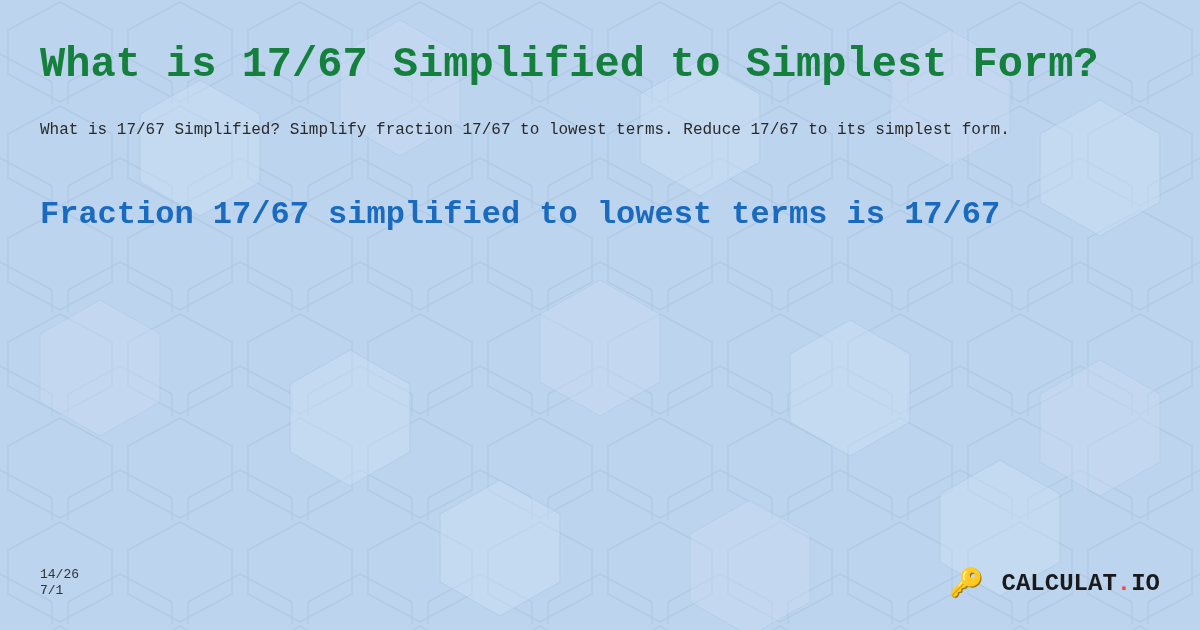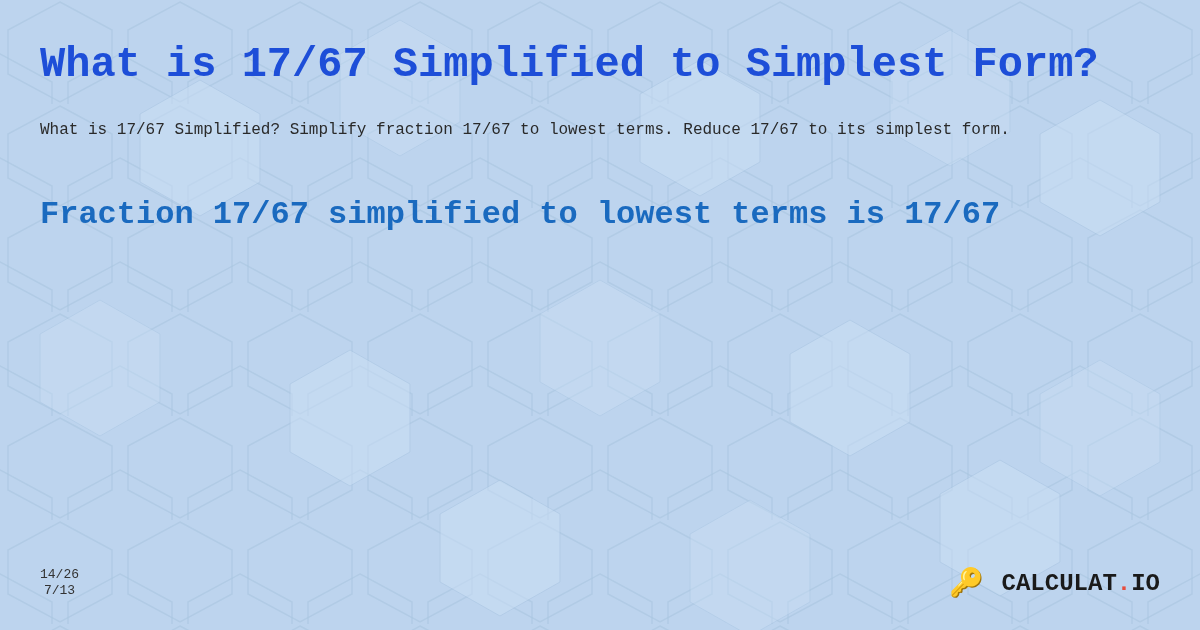--- a/index.html
+++ b/index.html
@@ -38,21 +38,21 @@
       z-index: 1;
       padding: 40px 40px 30px 40px;
       height: 100%;
       display: flex;
       flex-direction: column;
     }
 
     .main-title {
       font-size: 42px;
       font-weight: bold;
-      color: #1d4ed8;
+      color: #15803d;
       line-height: 1.2;
       margin-bottom: 28px;
       font-family: 'Courier New', Courier, monospace;
     }
 
     .description {
       font-size: 16px;
       color: #2a2a2a;
       line-height: 1.6;
       margin-bottom: 40px;
@@ -74,21 +74,20 @@
       font-family: 'Courier New', Courier, monospace;
     }
 
     .footer {
       display: flex;
       align-items: center;
       justify-content: flex-start;
       gap: 1px;
       margin-top: auto;
       padding-top: 10px;
-      text-align: center;
     }
 
     .footer-fractions {
       display: flex;
       flex-direction: column;
       font-size: 13px;
       color: #333;
       font-family: 'Courier New', Courier, monospace;
       line-height: 1.2;
     }
@@ -162,20 +161,20 @@
 
   <p class="description">What is 17/67 Simplified? Simplify fraction 17/67 to lowest terms. Reduce 17/67 to its simplest form.</p>
 
   <div class="result-section">
     <p class="result-text">Fraction 17/67 simplified to lowest terms is 17/67</p>
   </div>
 
   <div class="footer">
     <div class="footer-fractions">
       <span>14/26</span>
-      <span>7/13</span>
+      <span>7/1</span>
     </div>
     <div class="footer-logo">
       <span class="logo-icon">🔑</span>
       <span class="logo-text">CALCULAT<span>.</span>IO</span>
     </div>
   </div>
 </div>
 
 </body></html>

